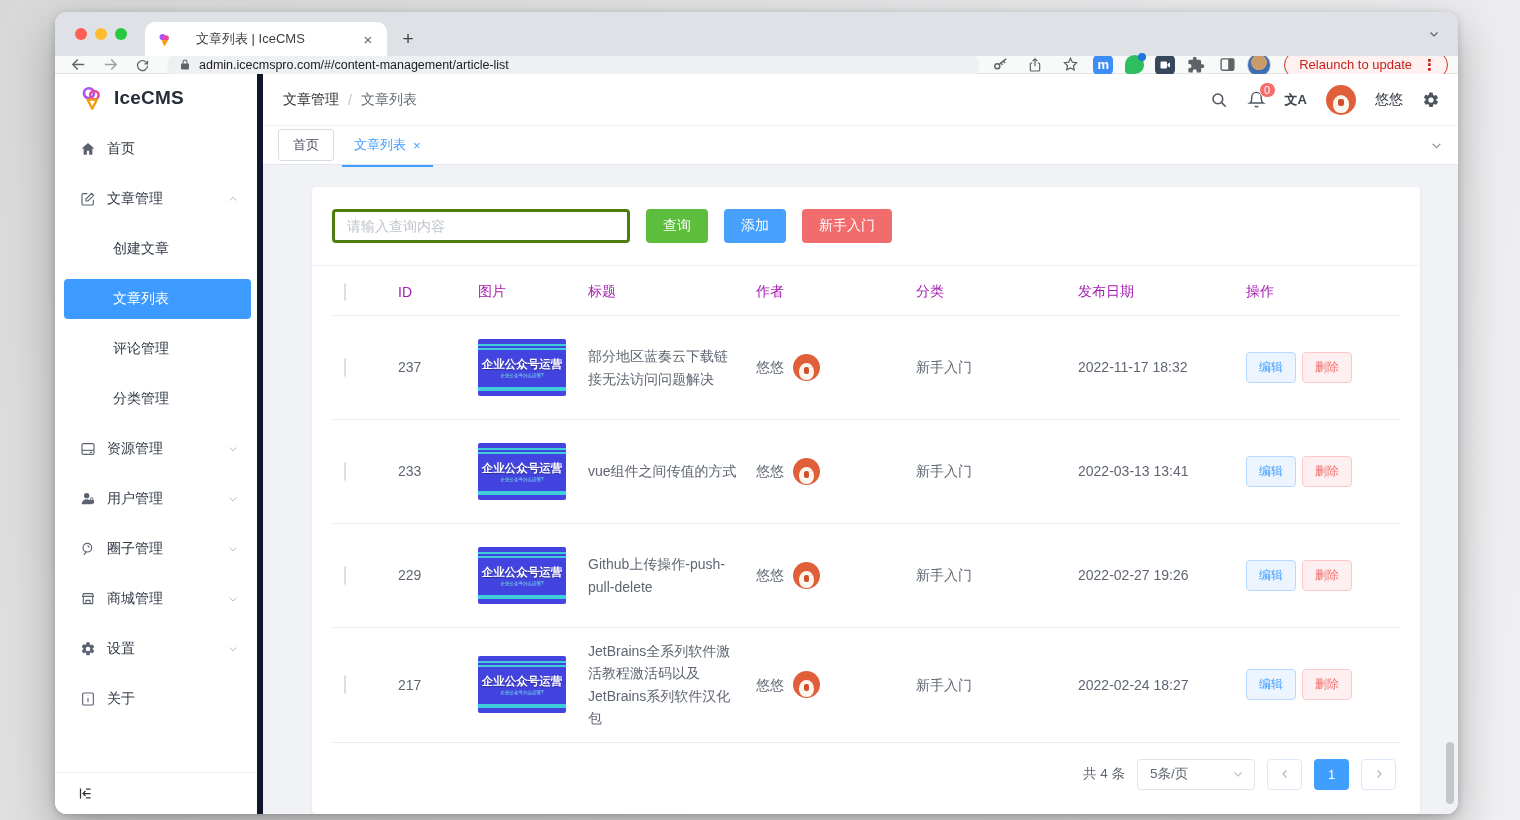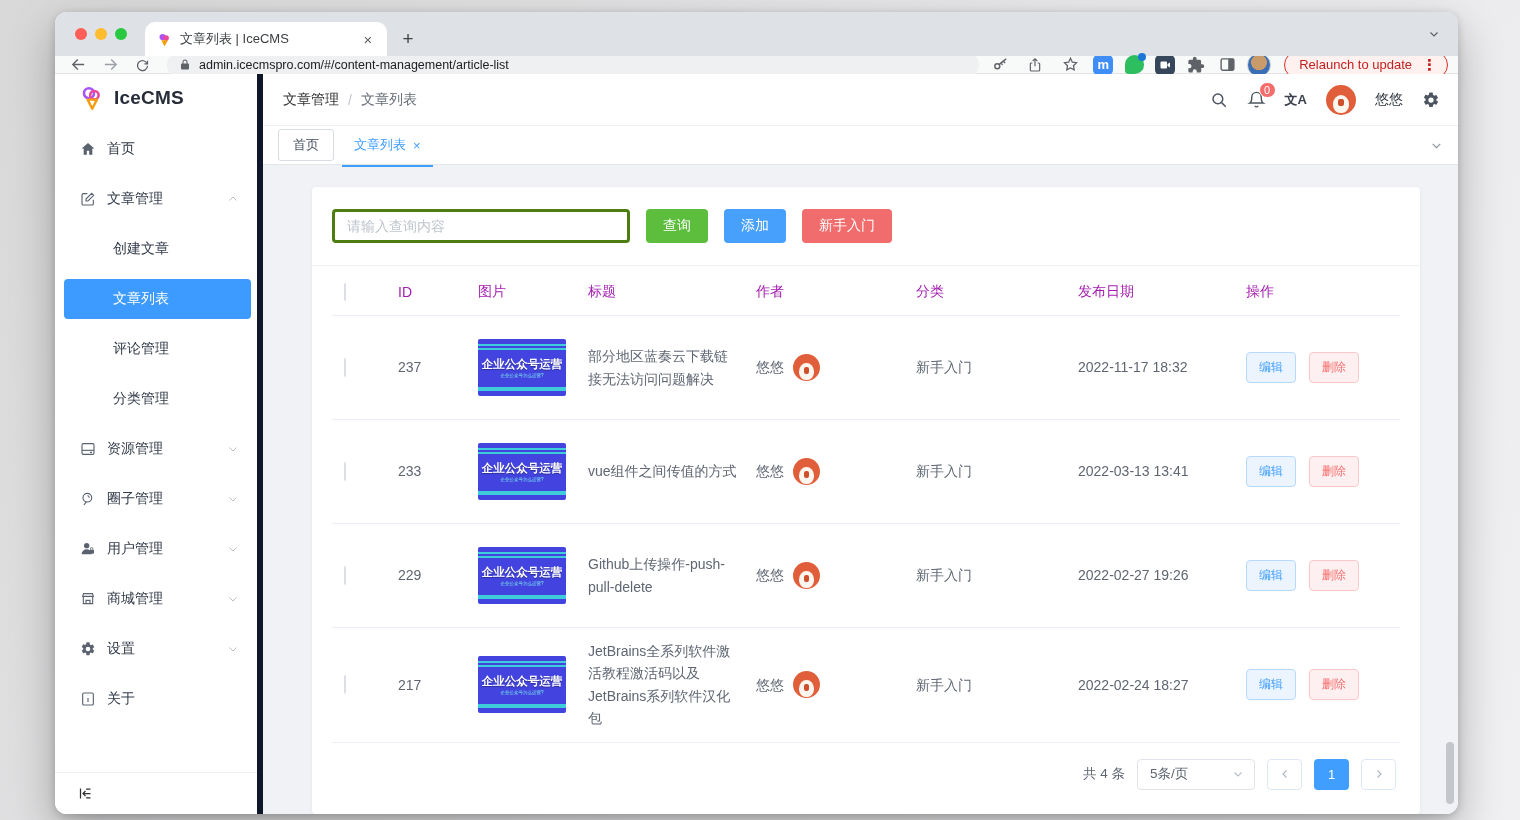--- a/index.html
+++ b/index.html
@@ -17,21 +17,21 @@
   }
   
   .tabstrip { height:44px; background:#dee1e6; display:flex; align-items:flex-end; position:relative; flex:0 0 auto; }
   .traffic { position:absolute; left:20px; top:0; height:44px; display:flex; align-items:center; gap:8px; }
   .tl { width:12px; height:12px; border-radius:50%; }
   .tl.red { background:#ff5f57; } .tl.yellow { background:#febc2e; } .tl.green { background:#28c840; }
   .chrome-tab {
     margin-left:90px; width:242px; height:34px; background:#fff; border-radius:10px 10px 0 0;
     display:flex; align-items:center; gap:8px; padding:0 10px 0 12px; font-size:13px; color:#3c4043;
   }
-  .chrome-tab .title { flex:1; white-space:nowrap; overflow:hidden; }
+  .chrome-tab .title { flex:1; white-space:nowrap; overflow:hidden;margin-left:16px; }
   .tab-close { color:#5f6368; font-size:15px; width:18px; height:18px; border-radius:50%; display:flex; align-items:center; justify-content:center; }
   .newtab { width:30px; height:30px; margin:0 0 2px 6px; display:flex; align-items:center; justify-content:center; font-size:19px; color:#444; }
   .strip-chev { position:absolute; right:18px; top:16px; color:#5f6368; }
   .toolbar {
     height:18px; background:#f8f9f9; border-bottom:1px solid #e2e4e6;
     display:flex; align-items:center; padding:0 10px; gap:6px; flex:0 0 auto;
   }
   .nav-ic { width:26px; height:26px; display:flex; align-items:center; justify-content:center; color:#5f6368; }
   .nav-ic.dim { color:#9aa0a6; }
   .omnibox {
@@ -106,21 +106,21 @@
   .thumb { width:88px; height:57px; border-radius:2px; background:#4344e0; position:relative; display:flex; flex-direction:column; align-items:center; justify-content:center; overflow:hidden; }
   .thumb::before, .thumb::after { content:""; position:absolute; left:0; right:0; height:1.5px; background:#3ee6d8; opacity:.85; }
   .thumb::before { top:5px; box-shadow:0 45px 0 #3ee6d8; }
   .thumb::after { top:9px; box-shadow:0 39px 0 #3ee6d8; }
   .thumb .t1 { font-size:11.5px; font-weight:bold; color:#fff; white-space:nowrap; text-shadow:0 1px 1px rgba(0,0,0,.35); }
   .thumb .t2 { font-size:5px; color:#7ef3e8; white-space:nowrap; transform:scale(.9); }
   .author { display:flex; align-items:center; gap:9px; }
   .row-av { width:27px; height:27px; border-radius:50%; background:#e05f3a; position:relative; overflow:hidden; flex:0 0 auto; }
   .row-av::before { content:""; position:absolute; left:6px; top:9px; width:15px; height:17px; background:#fdf6ee; border-radius:50% 50% 45% 45%; }
   .row-av::after { content:""; position:absolute; left:11px; top:13px; width:5px; height:7px; background:#cf4f2d; border-radius:2px; }
-  .ops { display:flex; gap:13px; }
+  .ops { display:flex; gap:6px; }
   .mini { font-size:12px; border-radius:4px; padding:6px 12px; cursor:pointer; font-family:inherit; }
   .mini-edit { color:#409eff; background:#ecf5ff; border:1px solid #b6d9ff; }
   .mini-del { color:#f56c6c; background:#fef0f0; border:1px solid #fbc9c9; }
   .pagination { display:flex; justify-content:flex-end; align-items:center; gap:12px; padding:16px 4px 0; color:#5f6672; font-size:13.5px; }
   .psel { width:118px; height:31px; border:1px solid #e0e4ea; border-radius:4px; display:flex; align-items:center; padding:0 10px 0 12px; color:#5f6672; background:#fff; cursor:pointer; }
   .psel .pchev { margin-left:auto; color:#b8bfc9; display:flex; }
   .pbtn { width:35px; height:31px; border:1px solid #dde8f6; border-radius:4px; background:#fff; color:#aab4c2; display:flex; align-items:center; justify-content:center; cursor:pointer; }
   .pcur { width:35px; height:31px; border-radius:4px; background:#409eff; color:#fff; font-size:13px; display:flex; align-items:center; justify-content:center; cursor:pointer; }
   .scrollthumb { position:absolute; right:4px; top:668px; width:8px; height:62px; border-radius:4px; background:#c3c6cb; }
   svg { display:block; }
@@ -285,43 +285,43 @@
             </span>
             <span>资源管理</span>
             <span class="chev">
               <svg width="12" height="12" viewBox="0 0 24 24" fill="none" stroke="currentColor" stroke-width="2">
                 <path d="M5 9l7 7 7-7"></path>
               </svg>
             </span>
           </div>
           <div class="mitem">
             <span class="mic">
-              <svg width="16" height="16" viewBox="0 0 24 24" fill="none" stroke="currentColor" stroke-width="1.7">
-                <circle cx="11" cy="10" r="6.5"></circle>
-                <path d="M6 21l3.5-5"></path>
-                <path d="M11 7.2a2.8 2.8 0 0 1 2.8 2.8"></path>
-              </svg>
-            </span>
-            <span>圈子管理</span>
-            <span class="chev">
-              <svg width="12" height="12" viewBox="0 0 24 24" fill="none" stroke="currentColor" stroke-width="2">
-                <path d="M5 9l7 7 7-7"></path>
-              </svg>
-            </span>
-          </div>
-          <div class="mitem">
-            <span class="mic">
               <svg width="16" height="16" viewBox="0 0 24 24" fill="currentColor">
                 <circle cx="10" cy="7" r="4"></circle>
                 <path d="M2.5 20a7.5 7.5 0 0 1 15 0z"></path>
                 <rect x="14" y="13" width="7" height="6" rx="1.2"></rect>
                 <path d="M15.8 13v-1.4a1.7 1.7 0 0 1 3.4 0V13" fill="none" stroke="currentColor" stroke-width="1.4"></path>
               </svg>
             </span>
             <span>用户管理</span>
+            <span class="chev">
+              <svg width="12" height="12" viewBox="0 0 24 24" fill="none" stroke="currentColor" stroke-width="2">
+                <path d="M5 9l7 7 7-7"></path>
+              </svg>
+            </span>
+          </div>
+          <div class="mitem">
+            <span class="mic">
+              <svg width="16" height="16" viewBox="0 0 24 24" fill="none" stroke="currentColor" stroke-width="1.7">
+                <circle cx="11" cy="10" r="6.5"></circle>
+                <path d="M6 21l3.5-5"></path>
+                <path d="M11 7.2a2.8 2.8 0 0 1 2.8 2.8"></path>
+              </svg>
+            </span>
+            <span>圈子管理</span>
             <span class="chev">
               <svg width="12" height="12" viewBox="0 0 24 24" fill="none" stroke="currentColor" stroke-width="2">
                 <path d="M5 9l7 7 7-7"></path>
               </svg>
             </span>
           </div>
           <div class="mitem">
             <span class="mic">
               <svg width="16" height="16" viewBox="0 0 24 24" fill="none" stroke="currentColor" stroke-width="1.7">
                 <path d="M4 8h16l-1.2-4H5.2z"></path>

